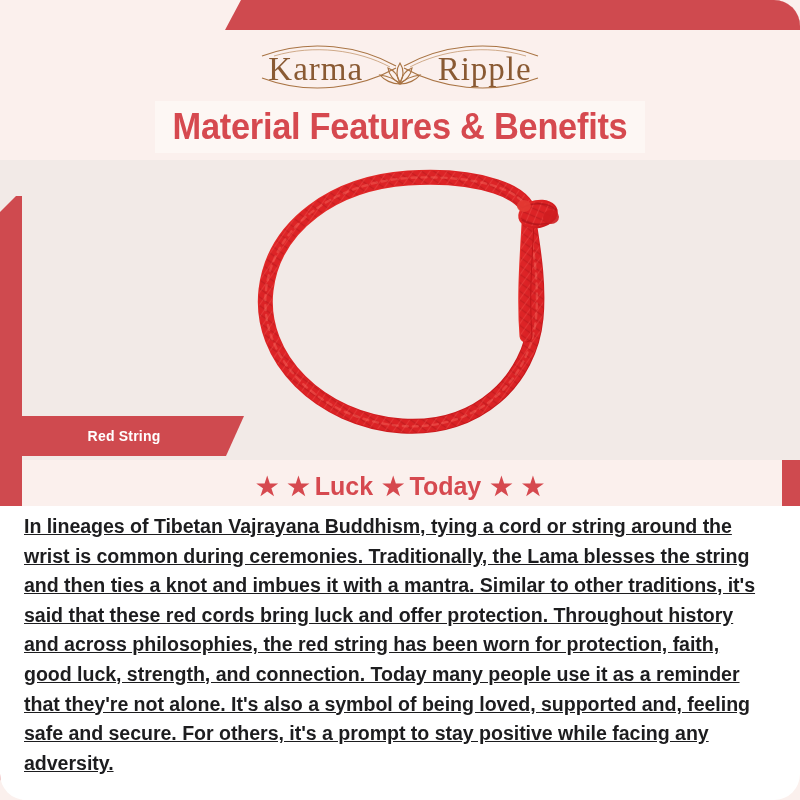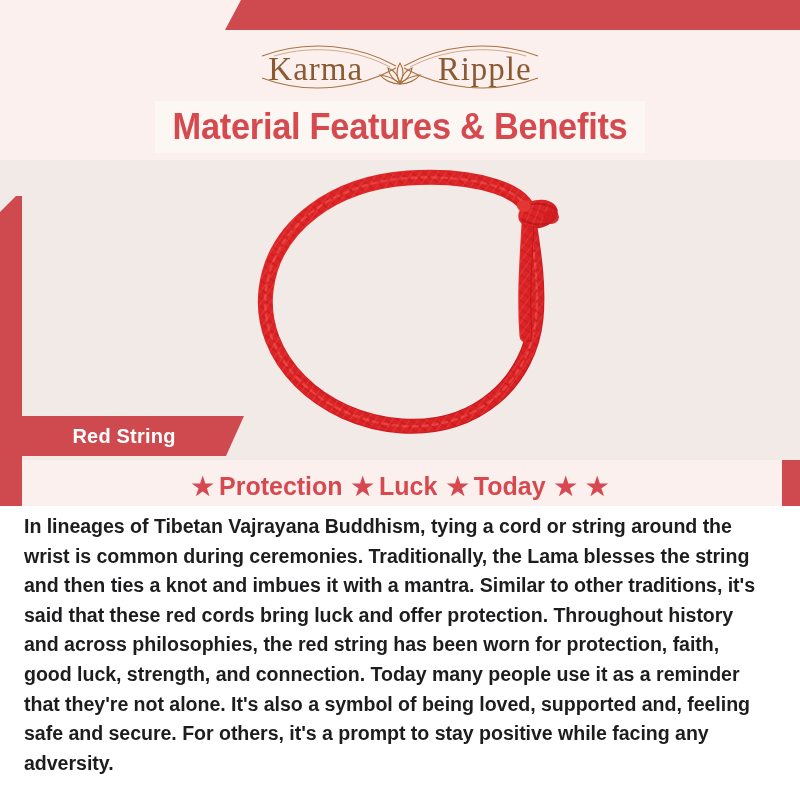--- a/index.html
+++ b/index.html
@@ -13,20 +13,21 @@
     background: #fbf0ed;
     overflow: hidden;
   }
 
   #infographic {
     position: relative;
     width: 800px;
     height: 800px;
     background: #fbf0ed;
     overflow: hidden;
+    border-radius: 26px;
   }
 
   
   .deco-top-right {
     position: absolute;
     top: 0;
     left: 225px;
     width: 575px;
     height: 30px;
     background: #cf4a4f;
@@ -158,21 +159,21 @@
   }
   .label-banner-text {
     position: absolute;
     top: 416px;
     left: 22px;
     width: 204px;
     height: 40px;
     line-height: 40px;
     text-align: center;
     color: #ffffff;
-    font-size: 20px;
+    font-size: 14px;
     font-weight: bold;
     letter-spacing: 0.2px;
   }
 
   
   .benefits-row {
     position: absolute;
     top: 466px;
     left: 0;
     width: 800px;
@@ -212,20 +213,21 @@
     position: absolute;
     top: 512px;
     left: 24px;
     width: 748px;
     font-size: 19.6px;
     font-weight: bold;
     line-height: 29.6px;
     color: #1d1d1f;
     text-align: left;
     letter-spacing: -0.05px;
+    text-decoration: underline;
   }
 
   .white-strip-left {
     position: absolute;
     left: 22px;
     top: 506px;
     width: 4px;
     height: 294px;
     background: #ffffff;
   }
@@ -318,21 +320,20 @@
       <ellipse cx="311" cy="49" rx="8" ry="7" fill="#cf1d20" opacity="0.9"></ellipse>
     </svg>
   </div>
 
   <div class="label-banner"></div>
   <div class="label-banner-text">Red String</div>
 
   <div class="benefits-row">
     <div class="benefit">
       <span class="star">★</span>
-      <span>Protection</span>
     </div>
     <div class="benefit">
       <span class="star">★</span>
       <span>Luck</span>
     </div>
     <div class="benefit">
       <span class="star">★</span>
       <span>Today</span>
     </div>
     <div class="benefit">

